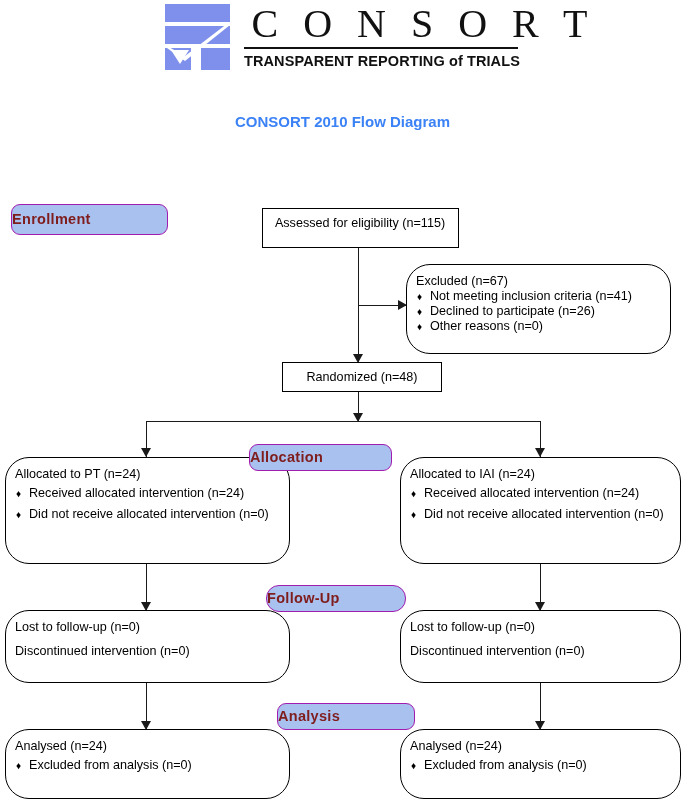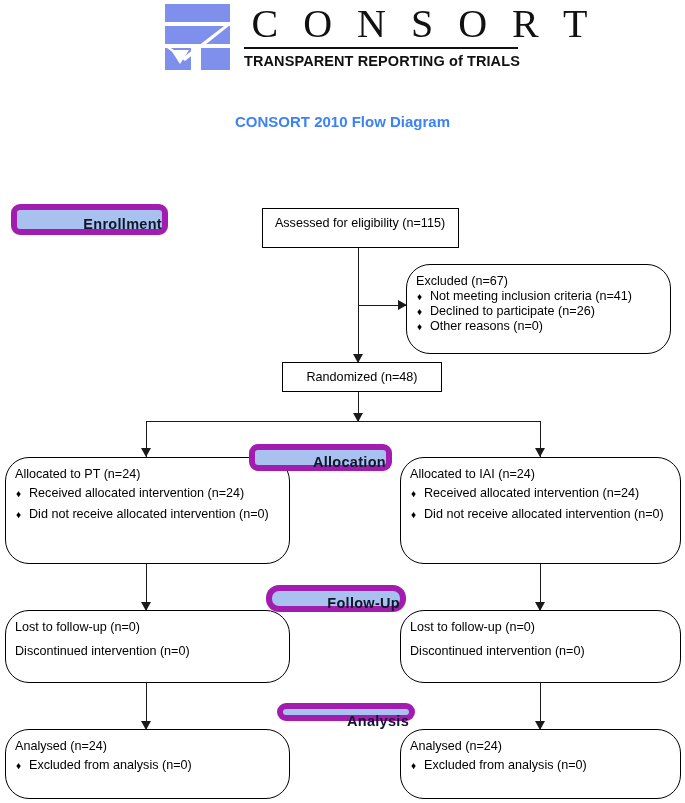--- a/index.html
+++ b/index.html
@@ -85,29 +85,29 @@
     font-family: "Liberation Sans", sans-serif;
     font-weight: bold;
     font-size: 15px;
     line-height: 20px;
     color: #3b82f6;
   }
 
   
   .stage-label {
     position: absolute;
-    border: 6px solid #a21caf;
+    border: 1px solid #a21caf;
     border-radius: 9px;
     background: #a8c1ef;
-    color: #0f172a;
+    color: #7f1d1d;
     font-family: "Liberation Sans", sans-serif;
     font-weight: bold;
     font-size: 14.5px;
     letter-spacing: 0.3px;
-    text-align: right;
+    text-align: left;
     box-sizing: border-box;
     z-index: 5;
   }
 
   
   .flow-box {
     position: absolute;
     border: 1px solid #000000;
     background: #ffffff;
     box-sizing: border-box;
@@ -200,21 +200,21 @@
 </div>
 
 <div class="stage-label" style="left:249px; top:444px; width:143px; height:27px; line-height:25px;">
   <span>Allocation</span>
 </div>
 
 <div class="stage-label" style="left:266px; top:585px; width:140px; height:27px; line-height:25px;border-radius:13px;">
   <span>Follow-Up</span>
 </div>
 
-<div class="stage-label" style="left:277px; top:703px; width:138px; height:18px; line-height:25px;">
+<div class="stage-label" style="left:277px; top:703px; width:138px; height:27px; line-height:25px;">
   <span>Analysis</span>
 </div>
 
 <div class="vline" style="left:358px; top:248px; height:114px;"></div>
 <div class="arrow-down" style="left:353px; top:354px;"></div>
 
 <div class="hline" style="left:358px; top:305px; width:48px;"></div>
 <div class="arrow-right" style="left:398px; top:300px;"></div>
 
 <div class="vline" style="left:358px; top:392px; height:30px;"></div>

